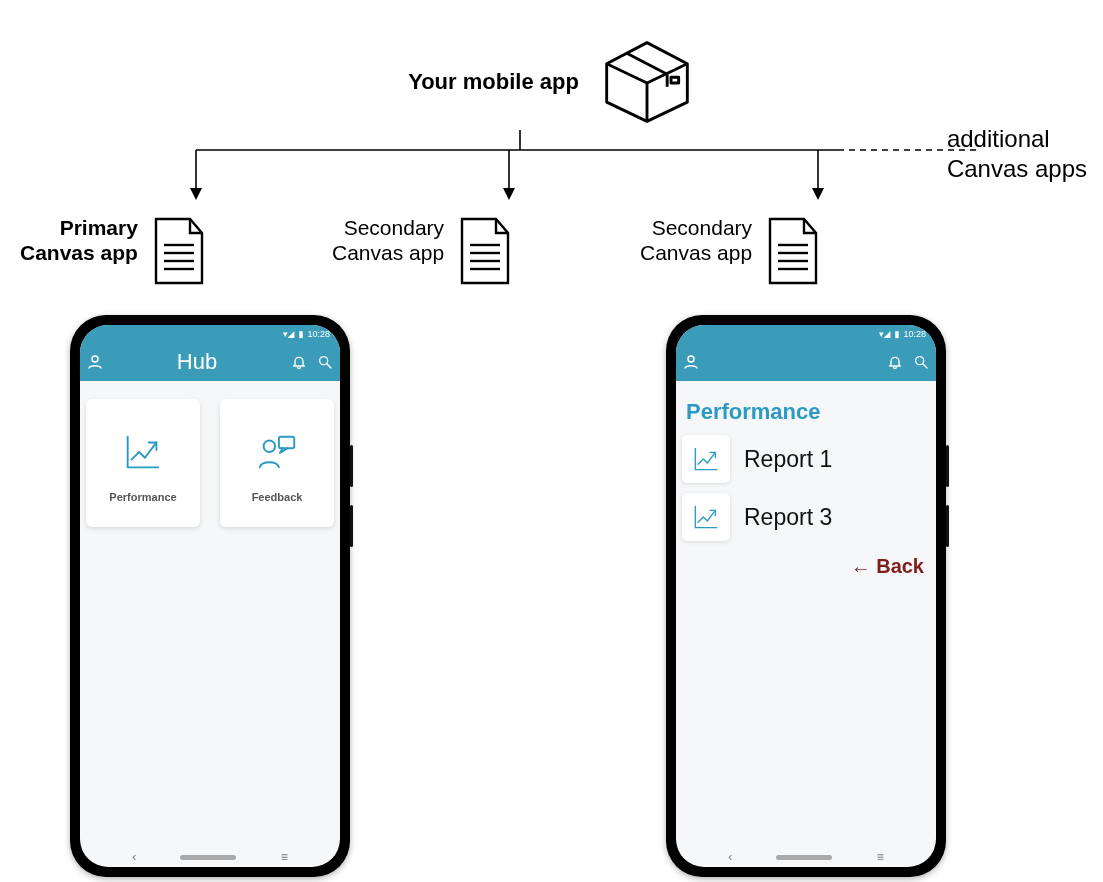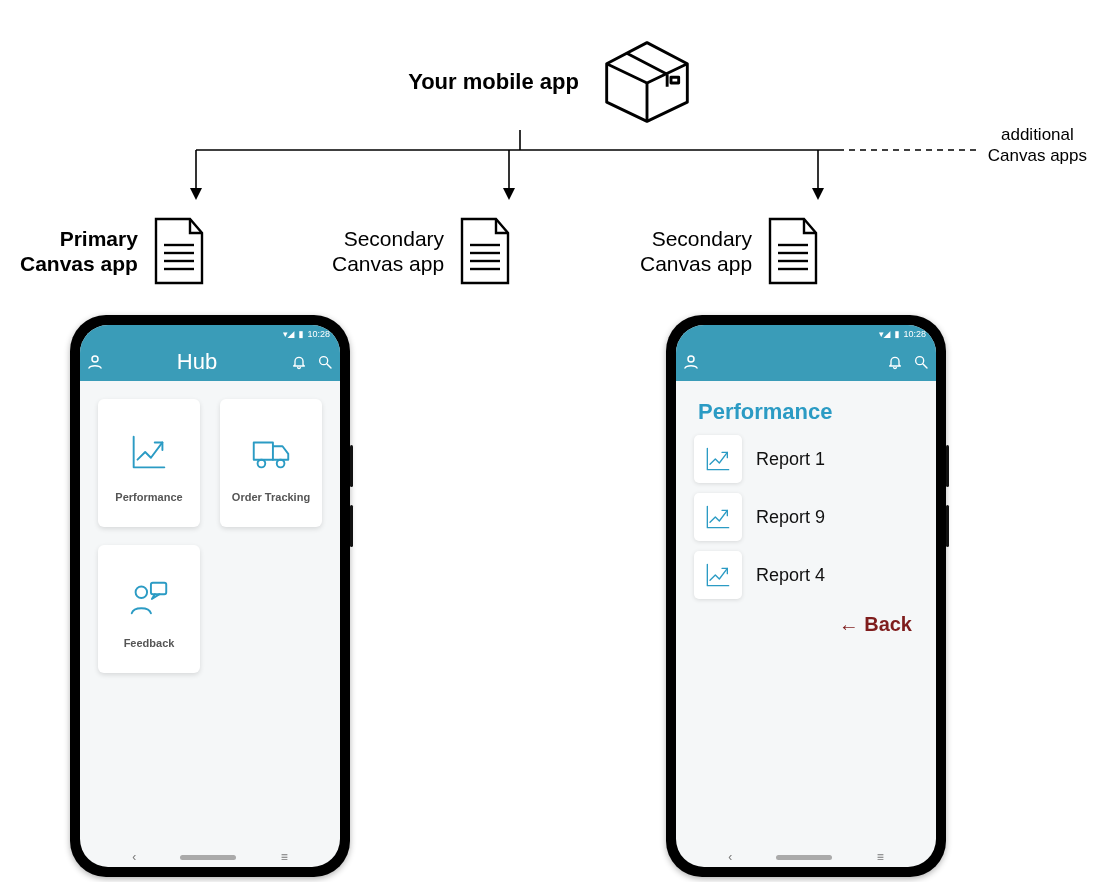--- a/index.html
+++ b/index.html
@@ -12,25 +12,25 @@
   }
   .diagram { position: relative; width: 100%; height: 100%; margin-top: 20px; }
 
   
   .top-section { position: absolute; top: 18px; left: 0; width: 100%; display:flex; justify-content:center; align-items:center; }
   .top-label { font-weight:700; font-size:22px; line-height:1.2; text-align:right; margin-right: 20px; }
   .package-icon { width:96px; height:88px; }
 
   
   .connectors { position:absolute; top:110px; left:0; width:100%; height:72px; }
-  .right-note { position:absolute; top:104px; right:16px; font-size:17px; line-height:1.25; text-align:center; }
+  .right-note { position:absolute; top:104px; right:16px; font-size:24px; line-height:1.25; text-align:left; }
 
   
   .app-labels { position:absolute; top:195px; left:0; width:100%; display:flex; }
-  .app-label-group { display:flex; align-items:center; }
+  .app-label-group { display:flex; }
   .app-label-text { font-size:21px; line-height:1.2; text-align:right; margin-right:12px; }
   .app-label-text.primary { font-weight:700; }
   .doc-icon { width:58px; height:72px; }
 
   .app-label-group.g0 { position:absolute; left:20px; }
   .app-label-group.g1 { position:absolute; left:332px; }
   .app-label-group.g2 { position:absolute; left:640px; }
 
   
   .phones-row { position:absolute; top:295px; left:0; width:100%; display:flex; }
@@ -57,38 +57,38 @@
   }
   .status-bar {
     height:18px; background:#3a9cb8; color:#fff; font-size:9px; display:flex; justify-content:flex-end; align-items:center; padding:0 10px; gap:4px;
   }
   .app-header {
     height:38px; background:#3a9cb8; color:#fff; display:flex; align-items:center; padding:0 6px;
   }
   .app-header .title { flex:1; text-align:center; font-size:22px; font-weight:400; }
   .app-header .hicon { width:18px; height:18px; display:inline-flex; align-items:center; justify-content:center; }
   .app-header .spacer { flex:1; }
-  .content { flex:1; padding:12px 18px; overflow:hidden; }
+  .content { flex:1; padding:12px 6px; overflow:hidden; }
 
   .hub-grid { display:grid; grid-template-columns:1fr 1fr; gap:18px 20px; padding-top:6px; }
   .tile {
     background:#fff; border-radius:6px; box-shadow:0 2px 5px rgba(0,0,0,0.12);
     height:128px; display:flex; flex-direction:column; align-items:center; justify-content:center;
   }
   .tile .ticon { color:#2b9bc4; height:58px; display:flex; align-items:center; justify-content:center; }
   .tile-label { margin-top:10px; font-size:11px; color:#555; font-weight:600; }
 
   .section-title { color:#2b9bc4; font-weight:700; font-size:22px; margin:6px 0 10px 4px; }
   .list { display:flex; flex-direction:column; gap:10px; }
   .list-item { display:flex; align-items:center; gap:14px; }
   .thumb {
     width:48px; height:48px; background:#fff; border-radius:5px; box-shadow:0 1px 4px rgba(0,0,0,0.12);
     display:flex; align-items:center; justify-content:center; color:#2b9bc4;
   }
-  .item-label { font-size:18px; color:#111; }
+  .item-label { font-size:23px; color:#111; }
 
   .back-link { color:#7f1d1d; font-weight:700; font-size:20px; text-align:right; margin:14px 6px 0 0; }
 
   .nav-bar { height:20px; display:flex; align-items:center; justify-content:space-around; padding:0 30px; }
   .nav-bar .navicon { color:#777; font-size:12px; }
   .nav-bar .pill { width:56px; height:5px; background:#aaa; border-radius:3px; }
 
   
   svg .stk { fill:none; stroke:currentColor; stroke-width:2; stroke-linecap:round; stroke-linejoin:round; }
 </style>
@@ -228,33 +228,20 @@
               <div class="ticon">
                 <svg viewBox="0 0 48 48" width="46" height="46">
                     <g class="stk">
                       <path d="M8 8V40H40"></path>
                       <path d="M12 32 L20 24 L26 30 L38 14"></path>
                       <path d="M30 14H38V22"></path>
                     </g>
                   </svg>
               </div>
               <div class="tile-label">Performance</div>
-            </div>
-            <div class="tile">
-              <div class="ticon">
-                <svg viewBox="0 0 48 48" width="46" height="46">
-                    <g class="stk">
-                      <rect x="6" y="14" width="20" height="18"></rect>
-                      <path d="M26 18h10l6 8v6H26"></path>
-                      <circle cx="14" cy="36" r="4"></circle>
-                      <circle cx="34" cy="36" r="4"></circle>
-                    </g>
-                  </svg>
-              </div>
-              <div class="tile-label">Order Tracking</div>
             </div>
             <div class="tile">
               <div class="ticon">
                 <svg viewBox="0 0 48 48" width="46" height="46">
                     <g class="stk">
                       <circle cx="16" cy="18" r="6"></circle>
                       <path d="M6 40c2-7 18-7 20 0"></path>
                       <rect x="26" y="8" width="16" height="12" rx="2"></rect>
                       <path d="M30 20l-3 5 8-5"></path>
                     </g>
@@ -324,33 +311,21 @@
             <div class="list-item">
               <div class="thumb">
                   <svg viewBox="0 0 48 48" width="32" height="32">
                     <g class="stk">
                       <path d="M8 8V40H40"></path>
                       <path d="M12 32 L20 24 L26 30 L38 14"></path>
                       <path d="M30 14H38V22"></path>
                     </g>
                   </svg>
                 </div>
-              <div class="item-label">Report 9</div>
-            </div>
-            <div class="list-item">
-              <div class="thumb">
-                  <svg viewBox="0 0 48 48" width="32" height="32">
-                    <g class="stk">
-                      <path d="M8 8V40H40"></path>
-                      <path d="M12 32 L20 24 L26 30 L38 14"></path>
-                      <path d="M30 14H38V22"></path>
-                    </g>
-                  </svg>
-                </div>
-              <div class="item-label">Report 4</div>
+              <div class="item-label">Report 3</div>
             </div>
           </div>
           <div class="back-link">← Back</div>
         </div>
         <div class="nav-bar">
           <span class="navicon">‹</span>
           <span class="pill"></span>
           <span class="navicon">≡</span>
         </div>
       </div>

